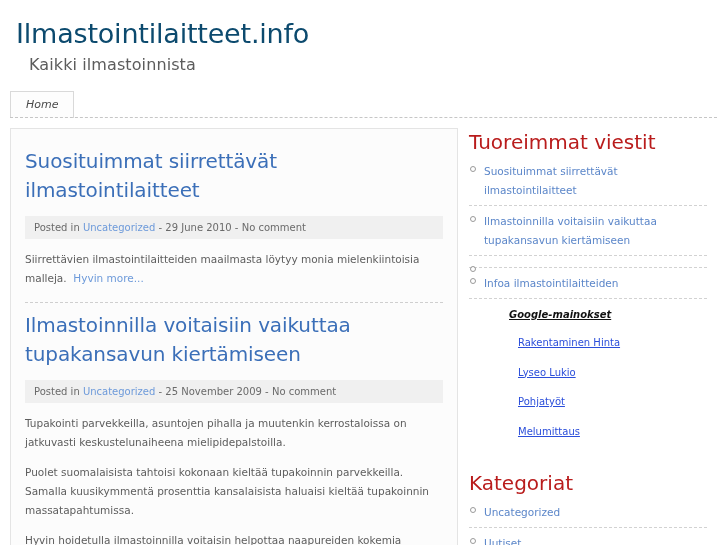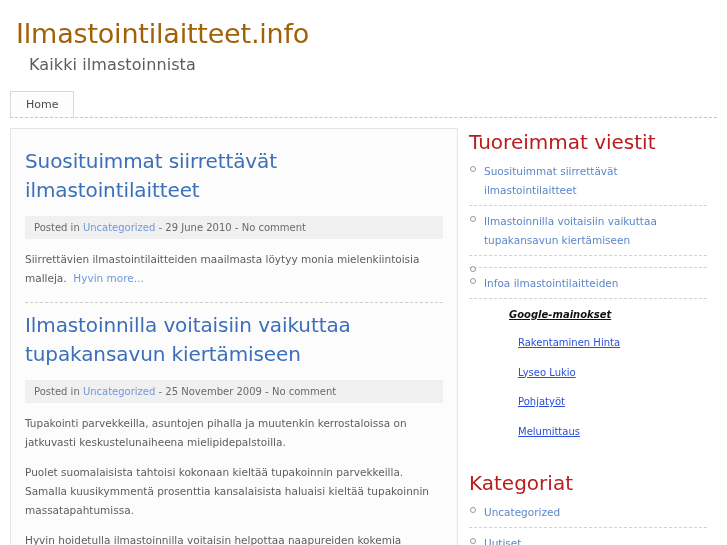--- a/index.html
+++ b/index.html
@@ -23,21 +23,21 @@
   }
 
   
   .site-header {
     padding: 18px 0 0 16px;
   }
   .site-title {
     font-size: 27px;
     line-height: 32px;
     font-weight: normal;
-    color: #a16207;
+    color: #0c4a6e;
     letter-spacing: -0.2px;
     margin: 0;
     font-family: "DejaVu Sans", "Liberation Sans", sans-serif;
   }
   .site-tagline {
     font-size: 16px;
     color: #5c5c5c;
     margin: 5px 0 0 13px;
     letter-spacing: 0.1px;
   }
@@ -56,20 +56,21 @@
     display: flex;
   }
   .nav-item {
     border: 1px solid #d9d9d9;
     border-bottom: none;
     background: #fdfdfd;
     padding: 6px 15px 6px 15px;
     font-size: 11px;
     color: #4a4a4a;
     line-height: 14px;
+    font-style: italic;
   }
   .nav-rule {
     position: absolute;
     left: 10px;
     right: 10px;
     bottom: 0;
     border-bottom: 1px dashed #c6c6c6;
   }
 
   

